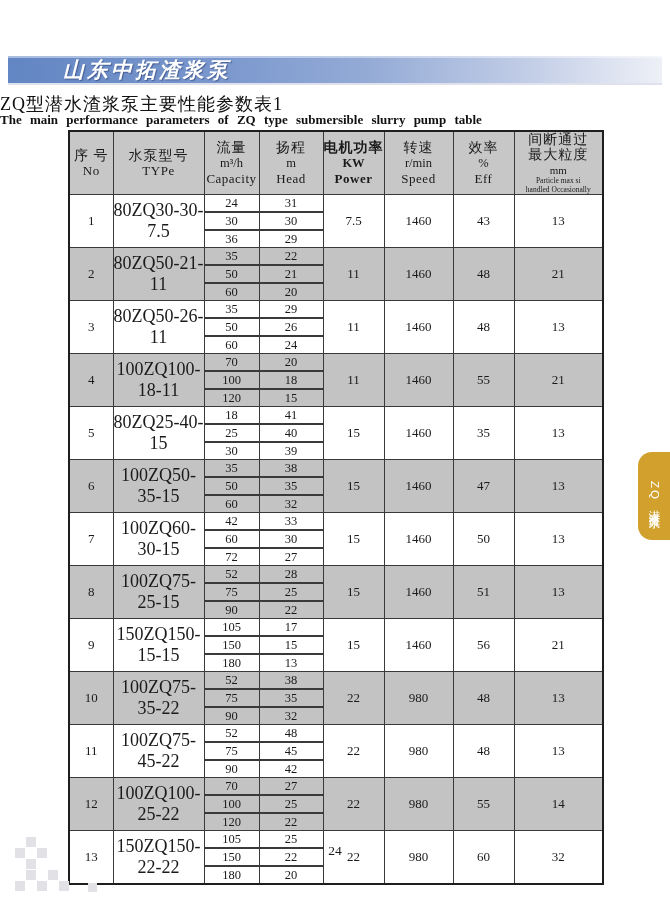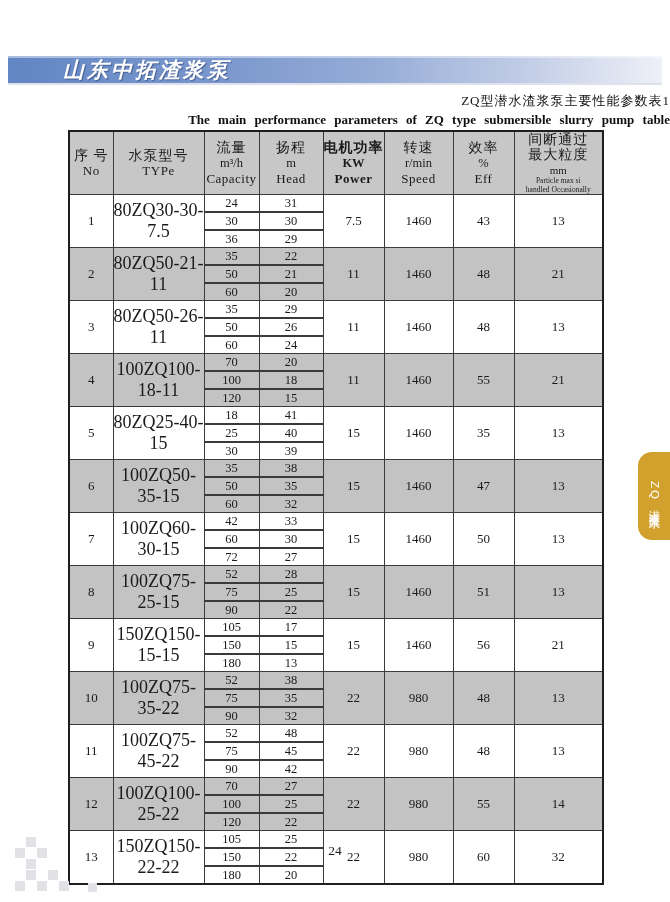--- a/index.html
+++ b/index.html
@@ -16,23 +16,23 @@
   .brand-logo{
     position:absolute;left:55px;top:1px;height:32px;line-height:26px;
     color:#ffffff;font-size:21px;font-weight:bold;font-style:italic;
     letter-spacing:3px;text-shadow:1px 1px 1px rgba(40,60,110,.6);
   }
   .brand-company{
     position:absolute;left:420px;top:3px;width:190px;text-align:center;
     color:#1b2750;font-size:17px;font-weight:bold;letter-spacing:1.5px;line-height:22px;
   }
   
-  .title-zh{position:absolute;left:0;top:92px;width:670px;text-align:right;
-    font-size:13px;letter-spacing:1px;color:#101010;}
-  .title-en{position:absolute;left:0;top:112px;width:670px;text-align:right;
+  .title-zh{position:absolute;left:0;top:92px;width:670px;text-align:left;
+    font-size:18px;letter-spacing:1px;color:#101010;}
+  .title-en{position:absolute;left:0;top:112px;width:670px;text-align:left;
     font-size:13px;font-weight:bold;word-spacing:5px;color:#101010;}
   
   .ptable{
     position:absolute;left:68px;top:130px;width:534px;
     border-collapse:collapse;table-layout:fixed;
     border:2px solid #1e1e1e;
   }
   .ptable col.c-no{width:44px}
   .ptable col.c-type{width:91px}
   .ptable col.c-cap{width:55px}

